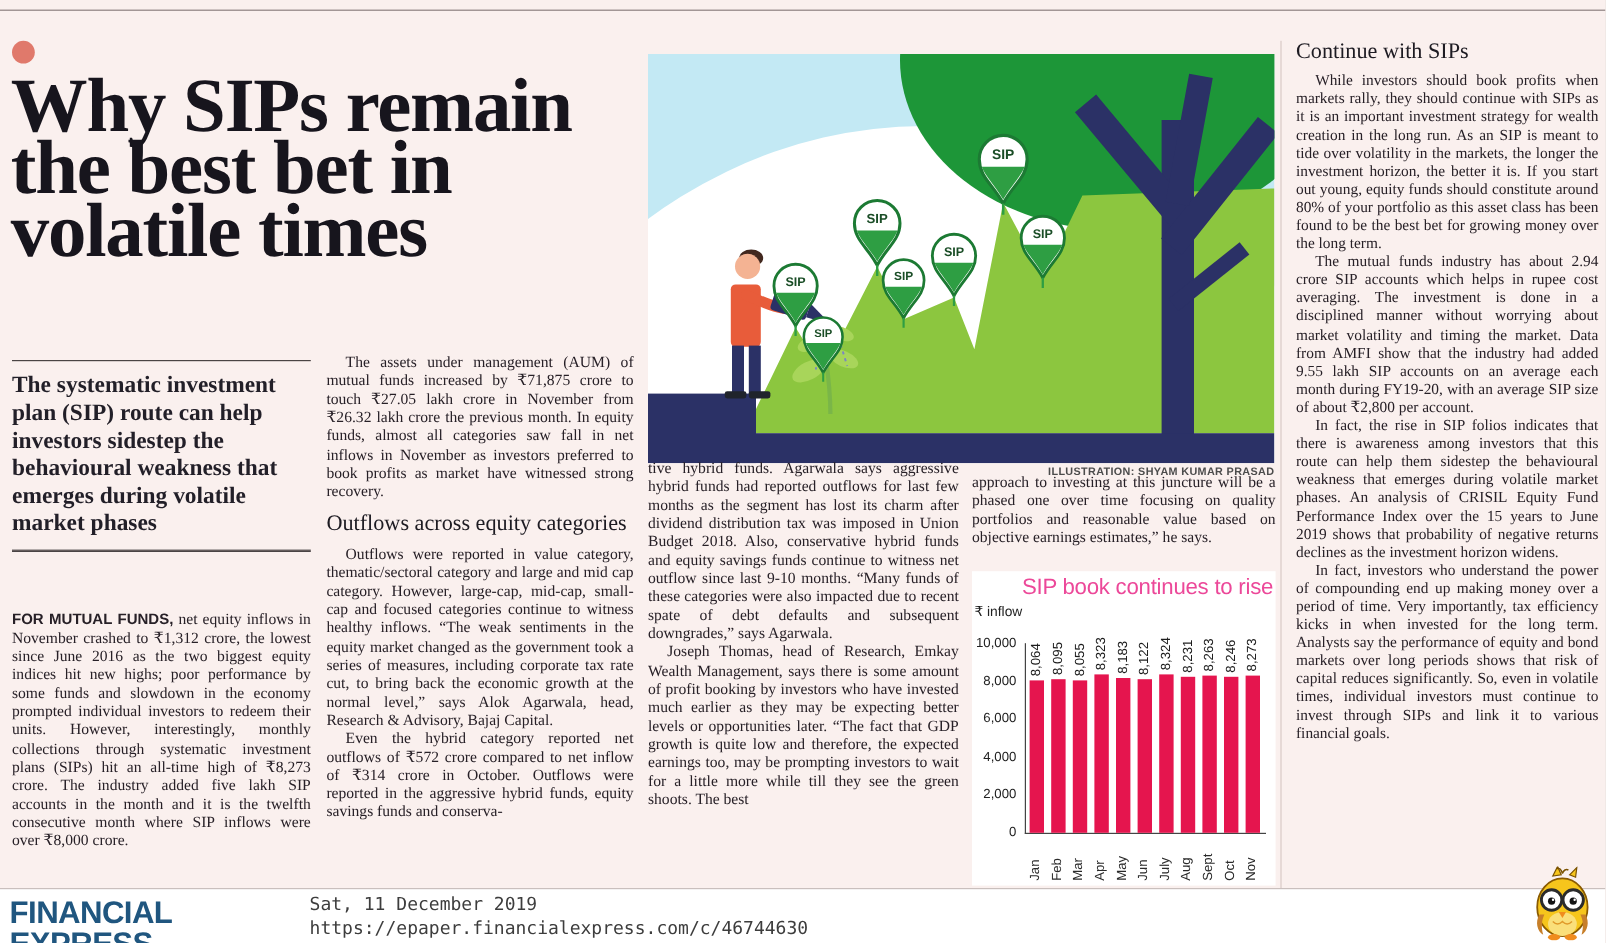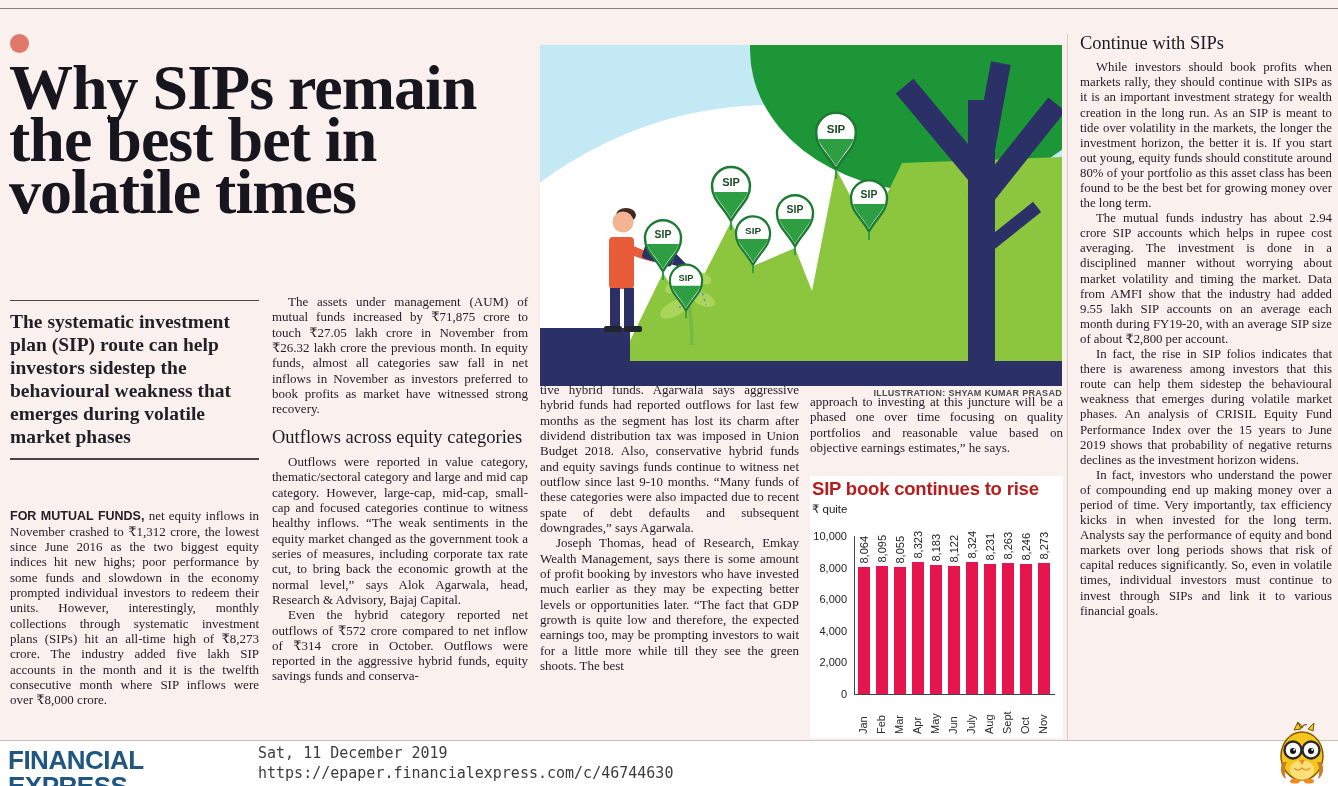--- a/index.html
+++ b/index.html
@@ -36,21 +36,21 @@
   .chart-rule{left:810px;top:740px;width:252px;height:1px;background:#8d817f;}
   .divider-v{left:1067px;top:34px;width:1px;height:712px;background:#d9cac7;}
   
   .illo{left:540px;top:45px;width:522px;height:341px;}
   .illo-credit{left:540px;top:388px;width:522px;text-align:right;
                font-family:"Liberation Sans","DejaVu Sans",sans-serif;font-weight:bold;
                font-size:9px;letter-spacing:.3px;color:#4c4c4c;}
   
   .chart-box{left:810px;top:476px;width:253px;height:262px;background:#fff;
              font-family:"Liberation Sans","DejaVu Sans",sans-serif;padding:0;}
-  .chart-title{font-weight:bold;font-size:18.5px;color:#b91c1c;letter-spacing:-.2px;padding:2px 2px 0;}
+  .chart-title{font-weight:normal;font-size:18.5px;color:#ec4899;letter-spacing:-.2px;padding:2px 2px 0;text-align:right;}
   .chart-unit{font-size:11.5px;color:#222;padding:2px 2px 0;}
   .chart-area{position:relative;margin-top:20px;height:158px;}
   .chart-yaxis{position:absolute;left:0;top:0;width:42px;height:158px;font-size:11px;color:#222;}
   .ytick{position:absolute;right:5px;width:37px;text-align:right;}
   .chart-plot{position:absolute;left:44px;top:0;width:200px;height:158px;
               border-left:1px solid #444;border-bottom:1px solid #444;}
   .chart-bars{display:flex;align-items:flex-end;height:158px;}
   .bar-col{width:18px;display:flex;flex-direction:column;justify-content:flex-end;align-items:center;}
   .bar{width:12px;}
   .bar-vlabel{writing-mode:vertical-rl;transform:rotate(180deg);font-size:11px;color:#1c1c1c;
@@ -210,21 +210,21 @@
     <p>tive hybrid funds. Agarwala says aggressive hybrid funds had reported outflows for last few months as the segment has lost its charm after dividend distribution tax was imposed in Union Budget 2018. Also, conservative hybrid funds and equity savings funds continue to witness net outflow since last 9-10 months. “Many funds of these categories were also impacted due to recent spate of debt defaults and subsequent downgrades,” says Agarwala.</p>
     <p class="ind">Joseph Thomas, head of Research, Emkay Wealth Management, says there is some amount of profit booking by investors who have invested much earlier as they may be expecting better levels or opportunities later. “The fact that GDP growth is quite low and therefore, the expected earnings too, may be prompting investors to wait for a little more while till they see the green shoots. The best</p>
   </div>
 
   <div class="abs col col4">
     <p>approach to investing at this juncture will be a phased one over time focusing on quality portfolios and reasonable value based on objective earnings estimates,” he says.</p>
   </div>
 
   <div class="abs chart-box">
     <div class="chart-title">SIP book continues to rise</div>
-    <div class="chart-unit">₹ quite</div>
+    <div class="chart-unit">₹ inflow</div>
     <div class="chart-area">
       <div class="chart-yaxis">
           <div class="ytick" style="top: -6px;">10,000</div>
           <div class="ytick" style="top: 25.6px;">8,000</div>
           <div class="ytick" style="top: 57.2px;">6,000</div>
           <div class="ytick" style="top: 88.8px;">4,000</div>
           <div class="ytick" style="top: 120.4px;">2,000</div>
           <div class="ytick" style="top: 152px;">0</div>
         </div>
       <div class="chart-plot">

